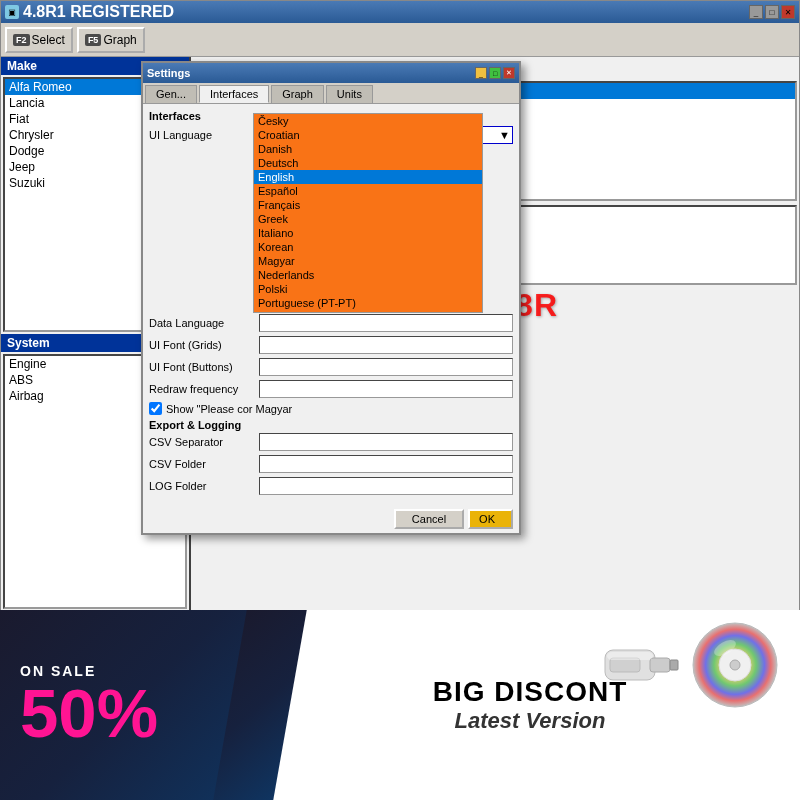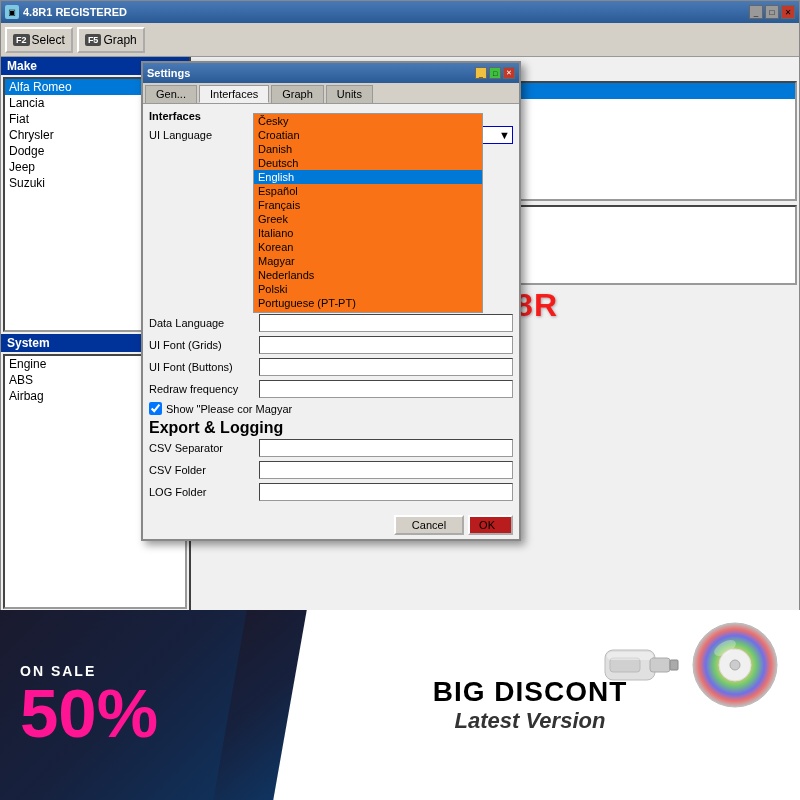--- a/index.html
+++ b/index.html
@@ -30,21 +30,21 @@
     }
     .title-icon {
       width: 14px; height: 14px;
       background: #7ec8e3;
       border-radius: 2px;
       display: flex; align-items: center; justify-content: center;
       font-size: 8px; color: #000;
     }
     .title-text {
       color: #fff;
-      font-size: 11px;
+      font-size: 16px;
       font-weight: bold;
     }
     .title-controls {
       display: flex; gap: 2px;
     }
     .title-btn {
       width: 14px; height: 14px;
       background: #999;
       border: 1px solid #666;
       font-size: 8px;
@@ -333,41 +333,41 @@
 
     
     .checkbox-row {
       display: flex;
       align-items: center;
       gap: 4px;
       margin-bottom: 4px;
       font-size: 11px;
     }
     .dialog-section-label {
-      font-size: 16px;
+      font-size: 11px;
       font-weight: bold;
       margin: 4px 0 2px 0;
       color: #000;
     }
 
     
     .dialog-buttons {
       display: flex;
       justify-content: flex-end;
       gap: 4px;
       padding: 4px 6px;
     }
     .dialog-btn {
       padding: 2px 16px;
       font-size: 11px;
       cursor: pointer;
       background: #d4d0c8;
       border: 2px outset #fff;
     }
-    .dialog-btn.ok { background: #b91c1c; padding-left: 9px; }
+    .dialog-btn.ok { background: #eab308; padding-left: 9px; }
 
     
     .promo-banner {
       width: 800px;
       height: 190px;
       background: #000;
       display: flex;
       position: relative;
       overflow: hidden;
     }

